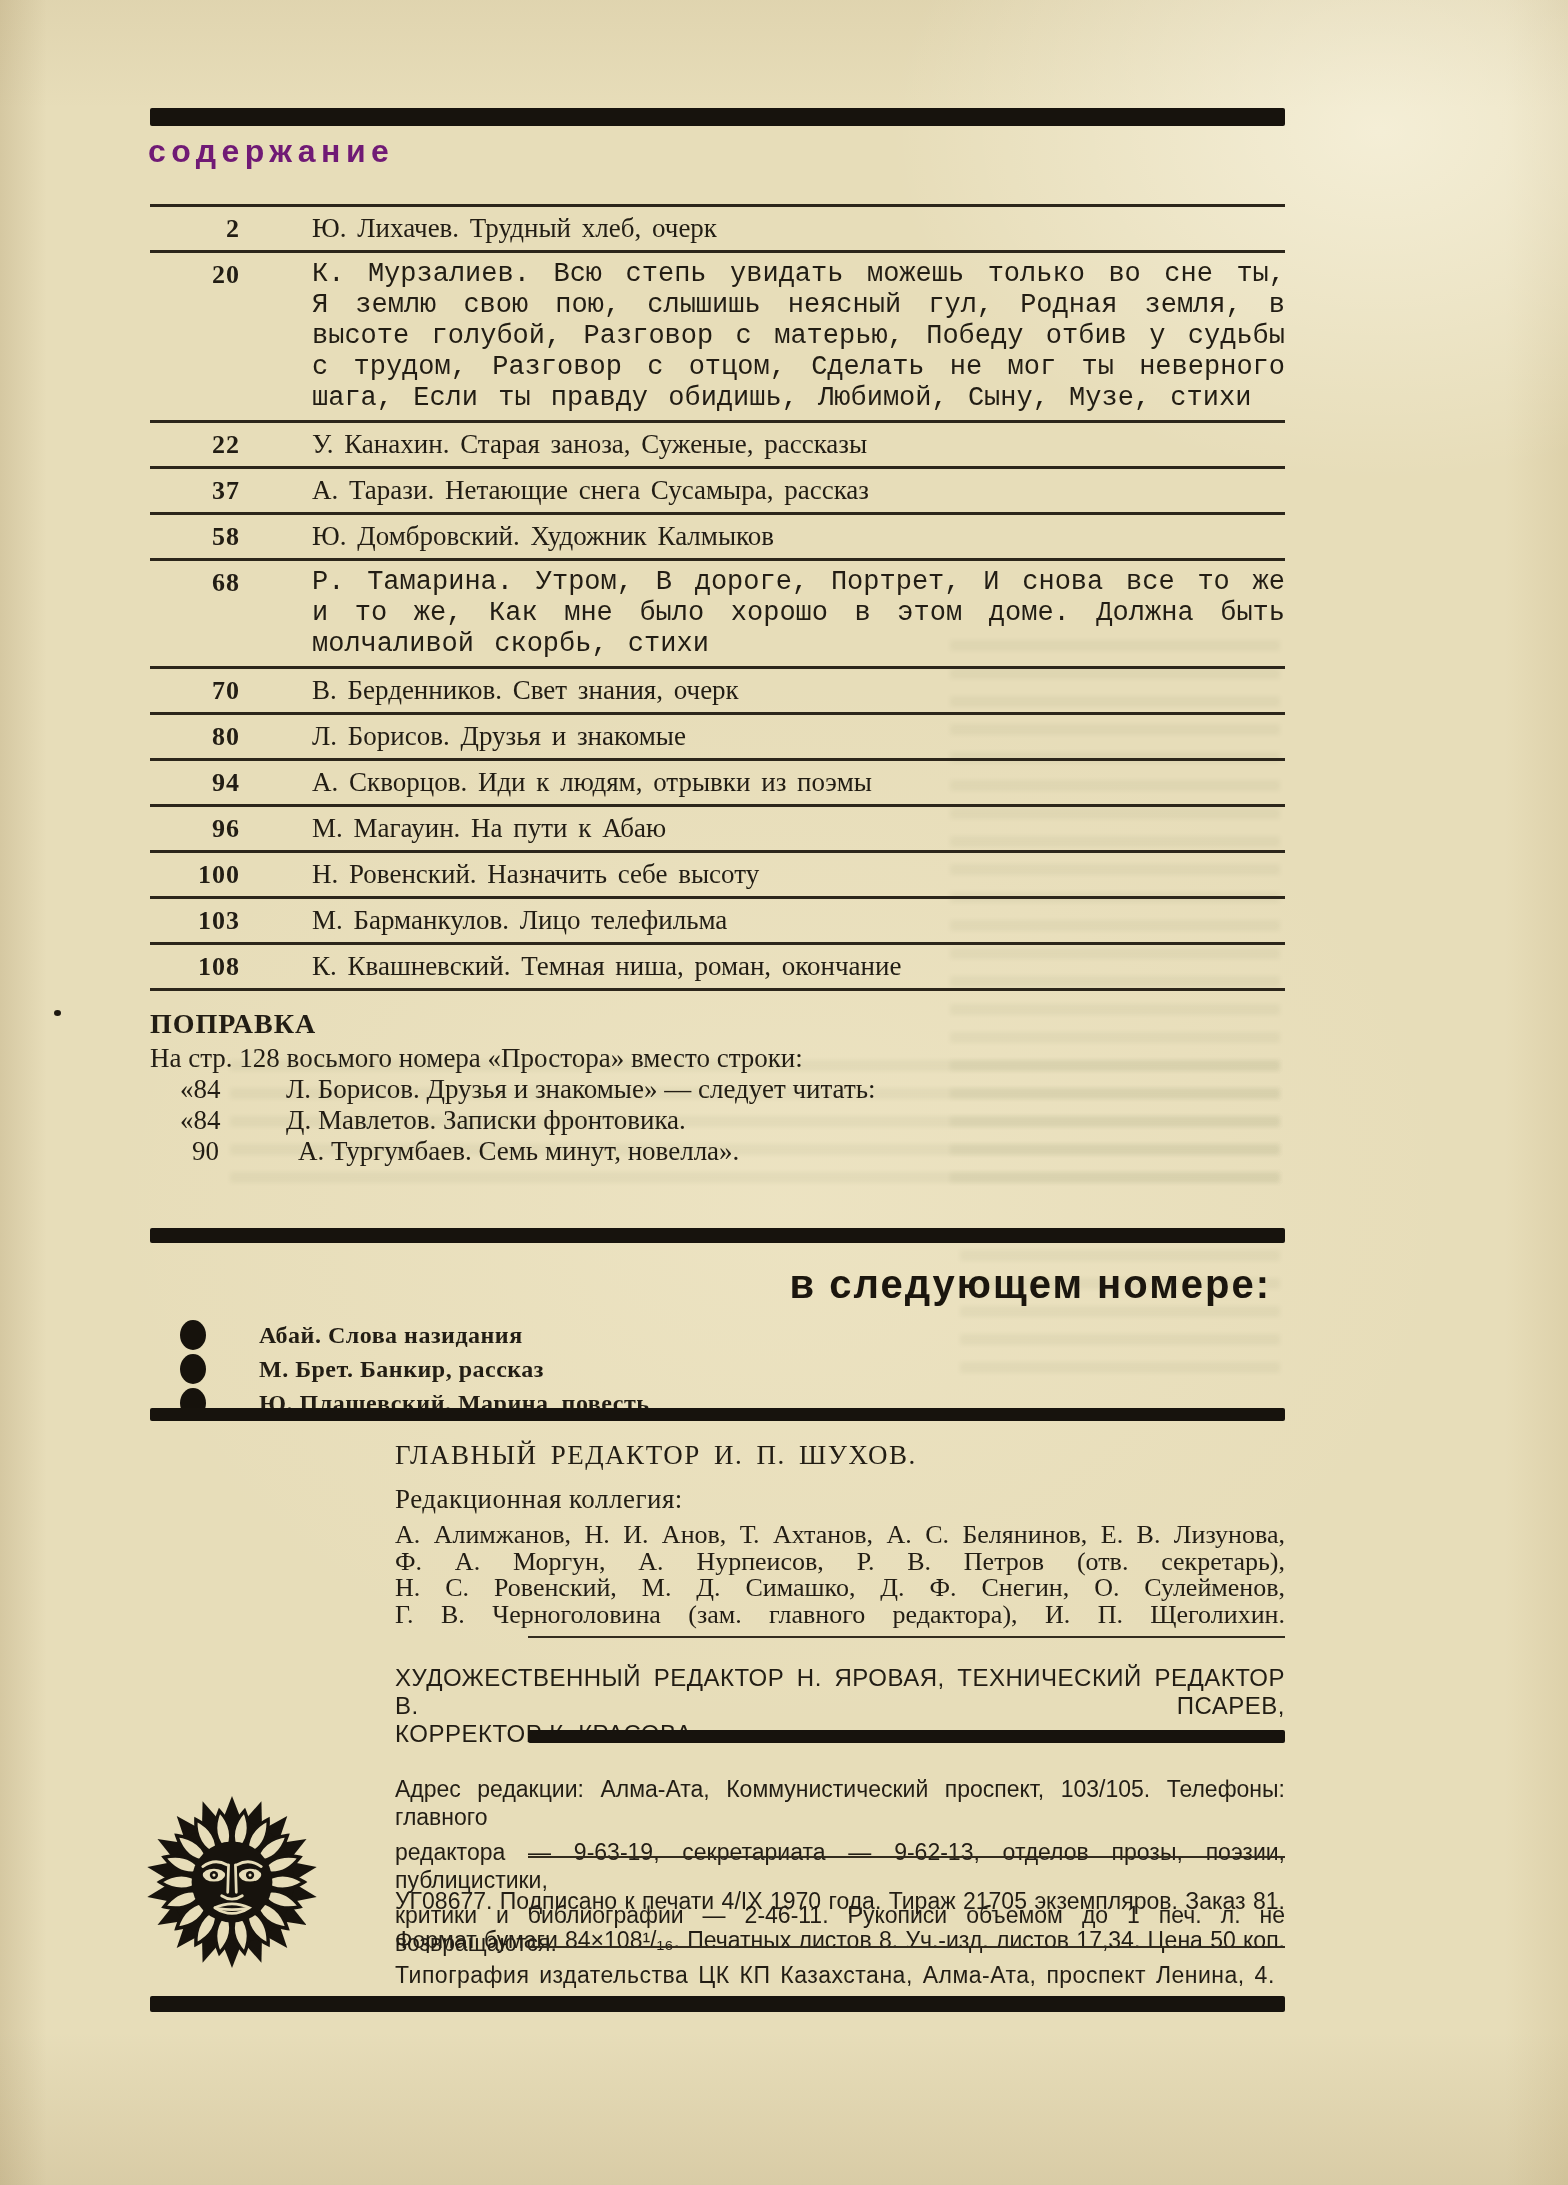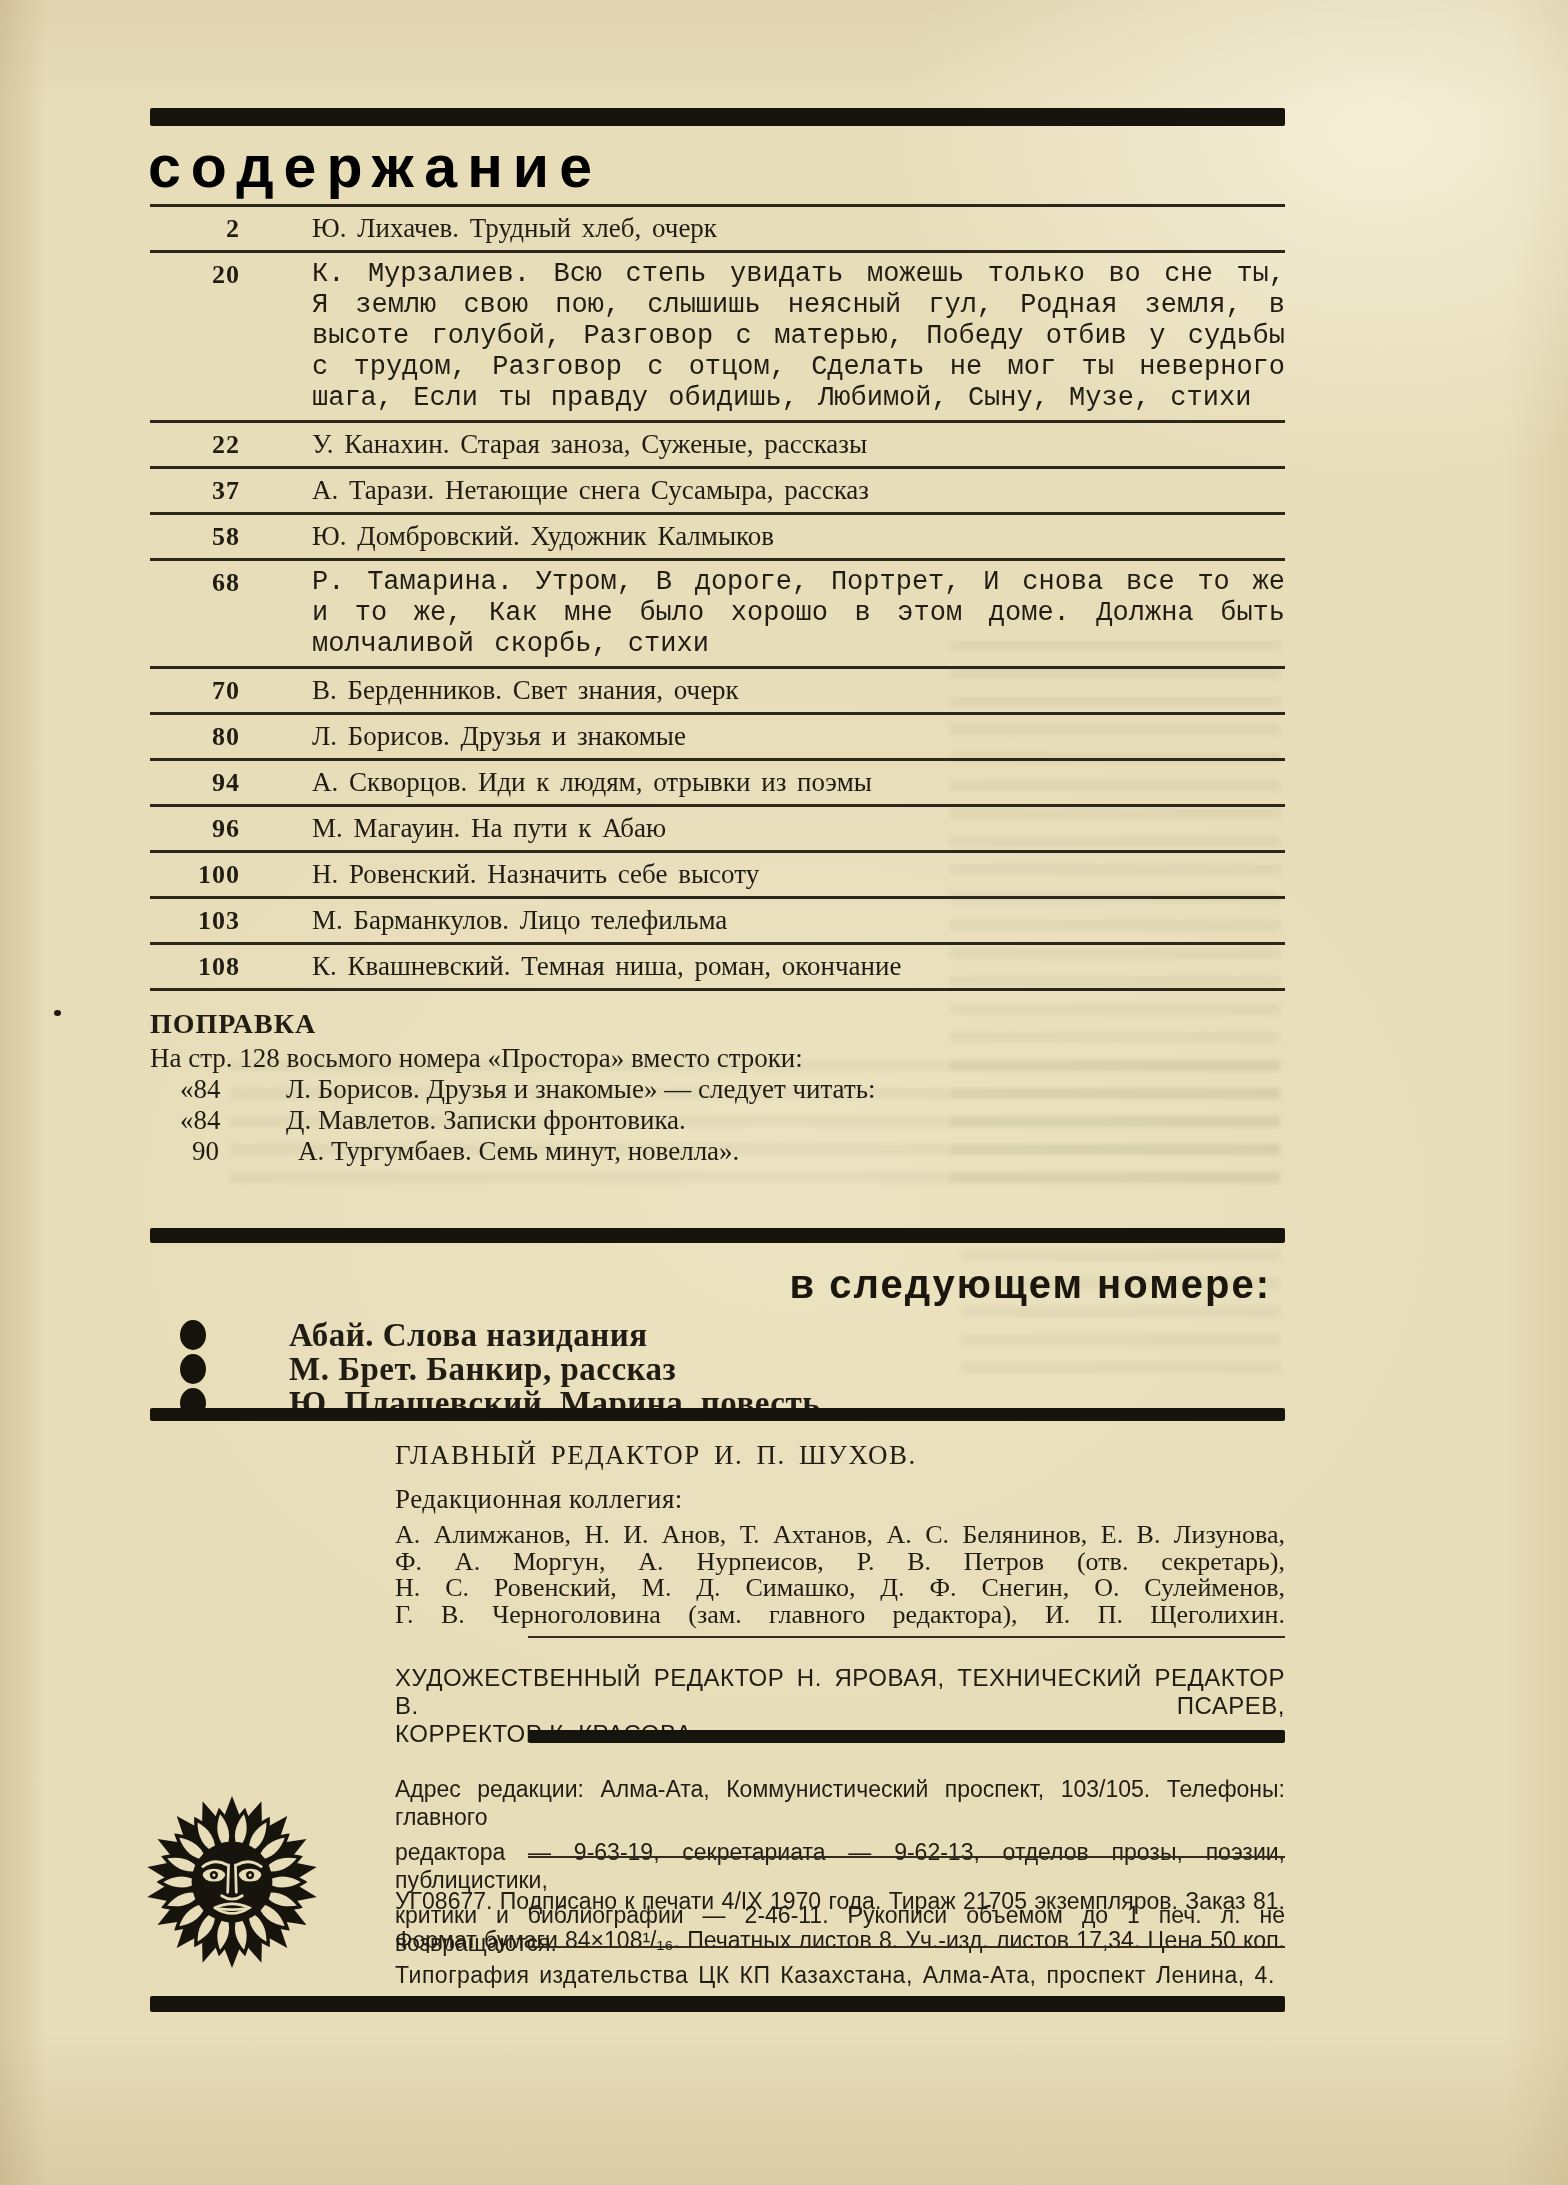--- a/index.html
+++ b/index.html
@@ -15,21 +15,21 @@
       linear-gradient(180deg, rgba(140,110,60,0.08), rgba(140,110,60,0) 5%);
     font-family:"Liberation Serif","DejaVu Serif",serif;
     color:#221d14;
   }
   .abs{position:absolute;}
   .bar{background:#17130d;border-radius:2px;}
   
   #page-title{
     left:148px;top:133px;
     font-family:"Liberation Sans","DejaVu Sans",sans-serif;
-    font-weight:bold;font-size:59px;letter-spacing:0.17em;color:#000000;
+    font-weight:bold;font-size:32px;letter-spacing:0.17em;color:#701a75;
   }
   
   #toc{left:150px;top:204px;width:1135px;border-top:3px solid #2c261b;}
   .toc-row{display:flex;border-bottom:3px solid #2c261b;padding:6px 0 6px 0;}
   .toc-num{flex:0 0 90px;text-align:right;font-weight:bold;font-size:26px;line-height:31px;letter-spacing:1px;}
   .toc-text{flex:1;margin-left:72px;font-size:27px;line-height:31px;word-spacing:4px;}
   .toc-text.multi{text-align:justify;font-family:Liberation Mono, monospace;}
   
   #correction{left:150px;top:1008px;width:1135px;font-size:27px;line-height:31px;}
   #correction .fix-head{font-weight:bold;font-size:28px;letter-spacing:1px;margin-bottom:4px;}
@@ -38,21 +38,21 @@
   .fix-text{margin-left:36px;}
   
   #next-heading{
     left:136px;top:1262px;width:1135px;text-align:right;
     font-family:"Liberation Sans","DejaVu Sans",sans-serif;
     font-weight:bold;font-size:40px;letter-spacing:2px;color:#1b160e;
   }
   #next-list{left:150px;top:1318px;width:1135px;}
   .bullet-row{display:flex;align-items:center;height:34px;}
   .bullet{flex:0 0 26px;width:26px;height:30px;margin-left:30px;background:#16120c;border-radius:50%;}
-  .bullet-text{margin-left:83px;font-weight:bold;font-size:33px;letter-spacing:0.5px;}
+  .bullet-text{margin-left:53px;font-weight:bold;font-size:24px;letter-spacing:0.5px;}
   
   .ed{left:395px;width:890px;}
   #chief{top:1440px;font-size:27px;letter-spacing:1.5px;word-spacing:5px;}
   #board-label{top:1484px;font-size:27px;letter-spacing:0.5px;}
   .board-line{font-size:26px;line-height:26.5px;text-align:justify;text-align-last:justify;}
   #board{top:1522px;}
   #board .board-line:last-child{text-align-last:justify;}
   .sans{font-family:"Liberation Sans","DejaVu Sans",sans-serif;}
   #staff{top:1664px;font-size:24px;line-height:28px;letter-spacing:0.5px;}
   #staff .just{text-align:justify;text-align-last:justify;}

